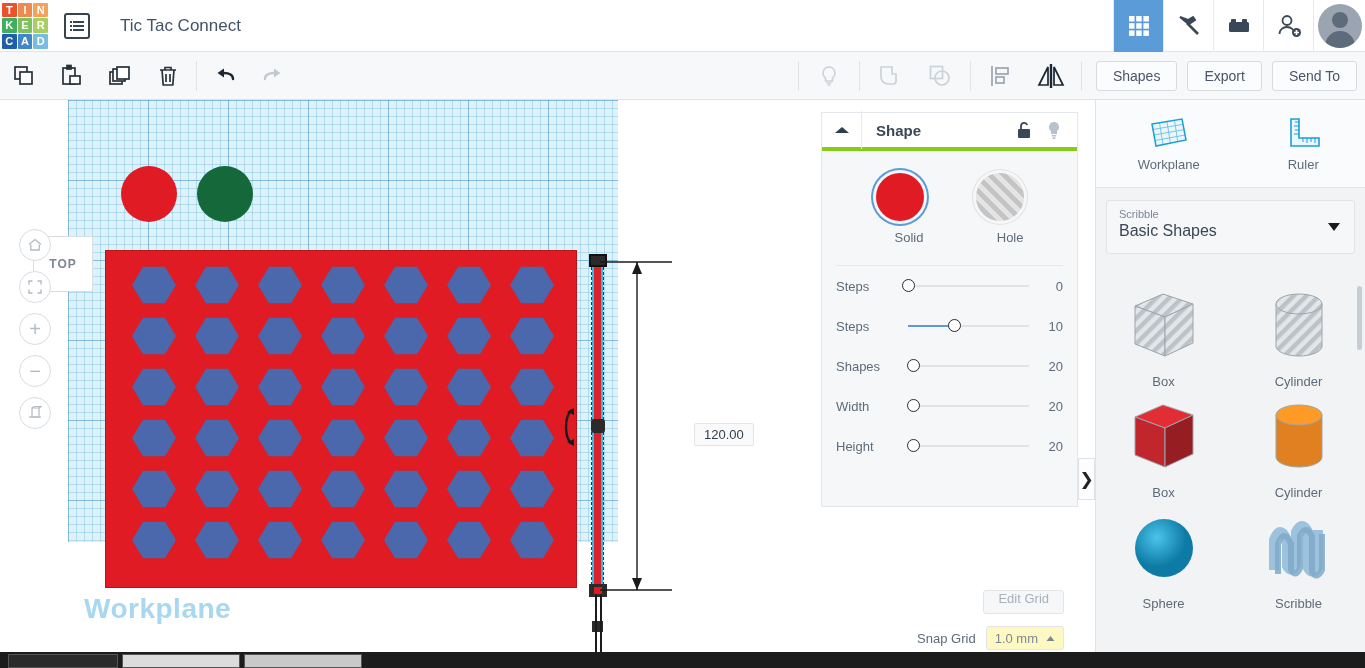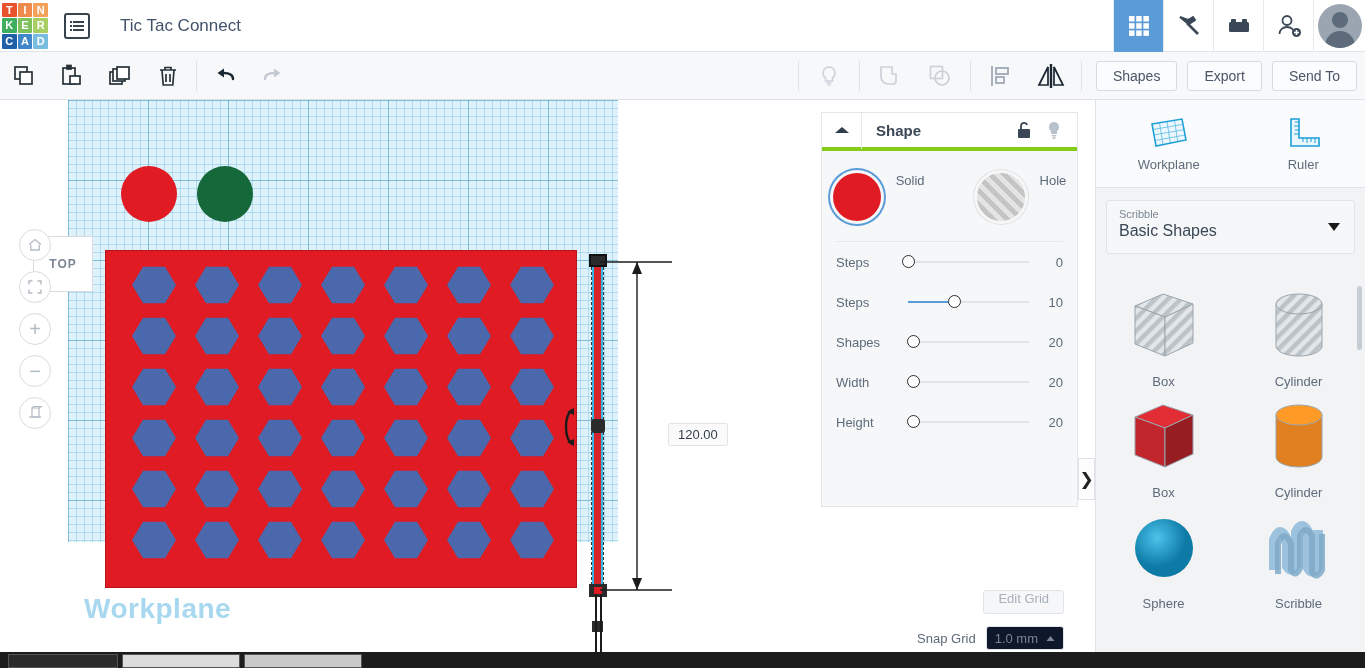--- a/index.html
+++ b/index.html
@@ -105,21 +105,21 @@
   .shape-panel { position:absolute; left:821px; top:112px; width:257px; height:395px;
                  background:#f6f7f9; border:1px solid #e3e6ea; }
   .sp-head { height:38px; background:#ffffff; border-bottom:4px solid #84cc16;
              display:flex; align-items:center; }
   .sp-collapse { width:40px; height:38px; display:flex; align-items:center; justify-content:center;
                  border-right:1px solid #e6e9ee; cursor:pointer;}
   .sp-title { margin-left:14px; font-size:15px; font-weight:bold; color:#3a4756; flex:1; }
   .sp-icon { width:30px; height:38px; display:flex; align-items:center; justify-content:center; cursor:pointer;}
   .sp-body { padding:22px 0 0 0; }
   .swatches { display:flex; justify-content:center; gap:52px; }
-  .sw { display:flex; flex-direction:row; align-items:flex-start; gap:15px; cursor:pointer;}
+  .sw { display:flex; flex-direction:column; align-items:flex-end; gap:9px; cursor:pointer;}
   .sw-circ { width:48px; height:48px; border-radius:50%; }
   .sw-solid { background:#e01b23; box-shadow:0 0 0 3px #f6f7f9, 0 0 0 5px #5a9bd8; }
   .sw-hole { background: repeating-linear-gradient(45deg,#c4c4c4 0 5px,#e4e4e4 5px 10px);
              box-shadow:0 0 0 3px #f6f7f9, 0 0 0 4px #e2e2e2; }
   .sw-label { font-size:13px; color:#5d6b7a; }
   .sp-div { margin:20px 14px 0; border-top:1px solid #e6e9ee; }
   .slider-row { display:flex; align-items:center; height:40px; padding:0 14px; }
   .sl-label { width:72px; font-size:13px; color:#5d6b7a; }
   .sl-track { position:relative; flex:1; height:14px; }
   .sl-track::before { content:""; position:absolute; left:0; right:0; top:6px; height:2px; background:#e0e3e8; }
@@ -128,21 +128,21 @@
              background:#fff; border:1.5px solid #2b2b2b; cursor:pointer;}
   .sl-val { width:34px; text-align:right; font-size:13px; color:#5d6b7a; }
 
   .grid-ctrls { position:absolute; left:821px; top:590px; width:257px; }
   .edit-grid { float:right; margin-right:14px; height:24px; padding:0 14px;
                border:1px solid #e2e4e8; background:#f6f7f9; border-radius:3px;
                font-size:13px; color:#a8b0ba; cursor:pointer; font-family:"Liberation Sans",sans-serif;}
   .snap-row { position:absolute; left:0; top:36px; width:257px; display:flex;
               align-items:center; justify-content:flex-end; padding-right:14px; gap:10px; }
   .snap-label { font-size:13px; color:#5d6b7a; }
-  .snap-sel { height:24px; padding:0 8px; border:1px solid #e2e4e8; background:#0f172a;
+  .snap-sel { height:24px; padding:0 8px; border:1px solid #e2e4e8; background:#fef9c3;
               border-radius:3px; font-size:13px; color:#7b8794; display:flex;
               align-items:center; gap:8px; cursor:pointer; }
 
   
   .right-panel { position:absolute; left:1095px; top:100px; width:270px; height:568px;
                  background:#f2f3f5; border-left:1px solid #e0e3e8; }
   .rp-tools { height:88px; background:#fafbfc; border-bottom:1px solid #e0e3e8;
               display:flex; align-items:center; justify-content:space-around; }
   .rp-tool { display:flex; flex-direction:column; align-items:center; gap:7px; cursor:pointer; }
   .rp-tool span { font-size:13px; color:#5d6b7a; }
@@ -395,21 +395,21 @@
     </svg>
 
     <svg style="position:absolute;left:600px;top:150px;" width="80" height="350">
       <line x1="0" y1="12" x2="72" y2="12" stroke="#1b1b1b" stroke-width="1.4"></line>
       <line x1="0" y1="340" x2="72" y2="340" stroke="#1b1b1b" stroke-width="1.4"></line>
       <line x1="37" y1="12" x2="37" y2="340" stroke="#1b1b1b" stroke-width="1.4"></line>
       <path d="M37 12 L32 24 L42 24z" fill="#1b1b1b"></path>
       <path d="M37 340 L32 328 L42 328z" fill="#1b1b1b"></path>
     </svg>
 
-    <div class="dimlabel" style="left:668px;top:323px;">120.00</div>
+    <div class="dimlabel" style="left:694px;top:323px;">120.00</div>
 
     <div class="viewcube">TOP</div>
     <div class="navbtn" style="top:129px;">
         <svg width="16" height="16" viewBox="0 0 16 16" fill="none" stroke="#b2bac2" stroke-width="1.3">
           <path d="M2 7.5L8 2.5l6 5"></path>
           <path d="M3.8 7.5V13h8.4V7.5"></path>
         </svg>
       </div>
     <div class="navbtn" style="top:171px;">
         <svg width="16" height="16" viewBox="0 0 16 16" fill="none" stroke="#b2bac2" stroke-width="1.4">

